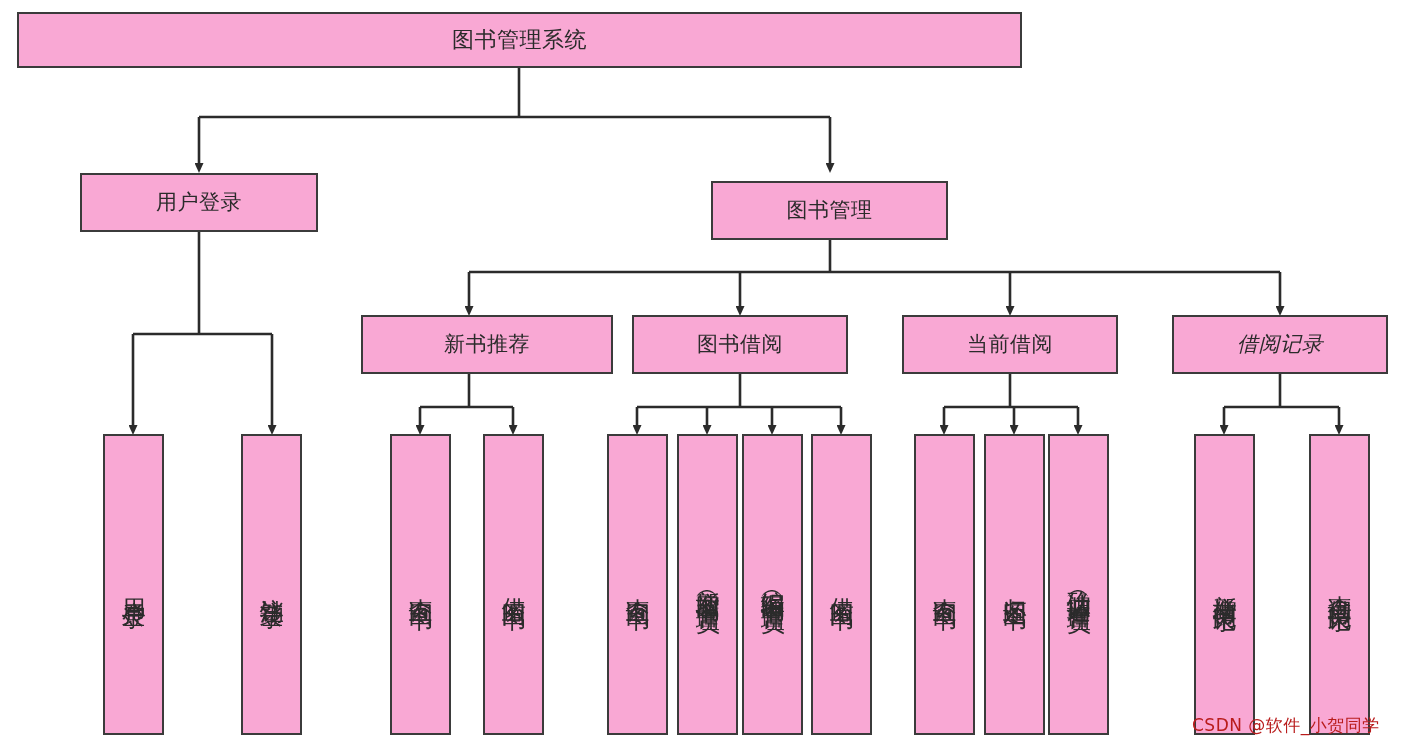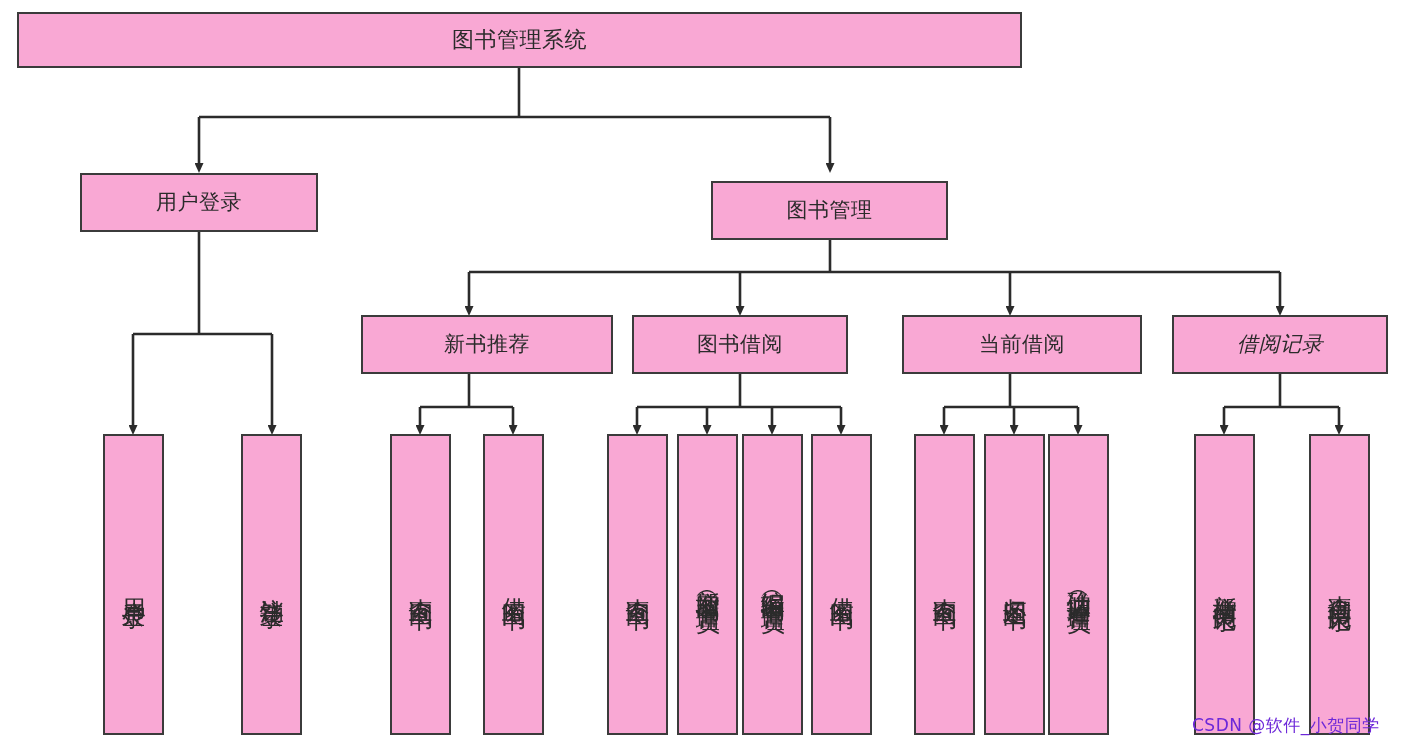--- a/index.html
+++ b/index.html
@@ -64,21 +64,21 @@
     line-height: 1.02;
     letter-spacing: 3px;
     white-space: nowrap;
     max-height: 100%;
   }
   #watermark {
     position: absolute;
     left: 1192px;
     top: 714px;
     font-size: 17px;
-    color: #6d28d9;
+    color: #b91c1c;
     white-space: nowrap;
     letter-spacing: 0.5px;
     font-family: "DejaVu Sans", "Liberation Sans", sans-serif;
   }
 </style>
 </head>
 <body>
 
 <div id="diagram-root">
 
@@ -144,21 +144,21 @@
   <div class="node horiz" style="left:711px; top:173px; width:237px; height:59px;margin-top:8px;">
     <span class="node-label">图书管理</span>
   </div>
 
   <div class="node horiz" style="left:361px; top:315px; width:252px; height:59px;">
     <span class="node-label">新书推荐</span>
   </div>
   <div class="node horiz" style="left:632px; top:315px; width:216px; height:59px;">
     <span class="node-label">图书借阅</span>
   </div>
-  <div class="node horiz" style="left:902px; top:315px; width:240px; height:59px;">
+  <div class="node horiz" style="left:902px; top:315px; width:216px; height:59px;">
     <span class="node-label">当前借阅</span>
   </div>
   <div class="node horiz" style="left:1172px; top:315px; width:216px; height:59px;font-style:italic;">
     <span class="node-label">借阅记录</span>
   </div>
 
   <div class="node vert" style="left:103px; top:434px; width:61px; height:301px;">
     <span class="node-label">用户登录</span>
   </div>
   <div class="node vert" style="left:241px; top:434px; width:61px; height:301px;">

